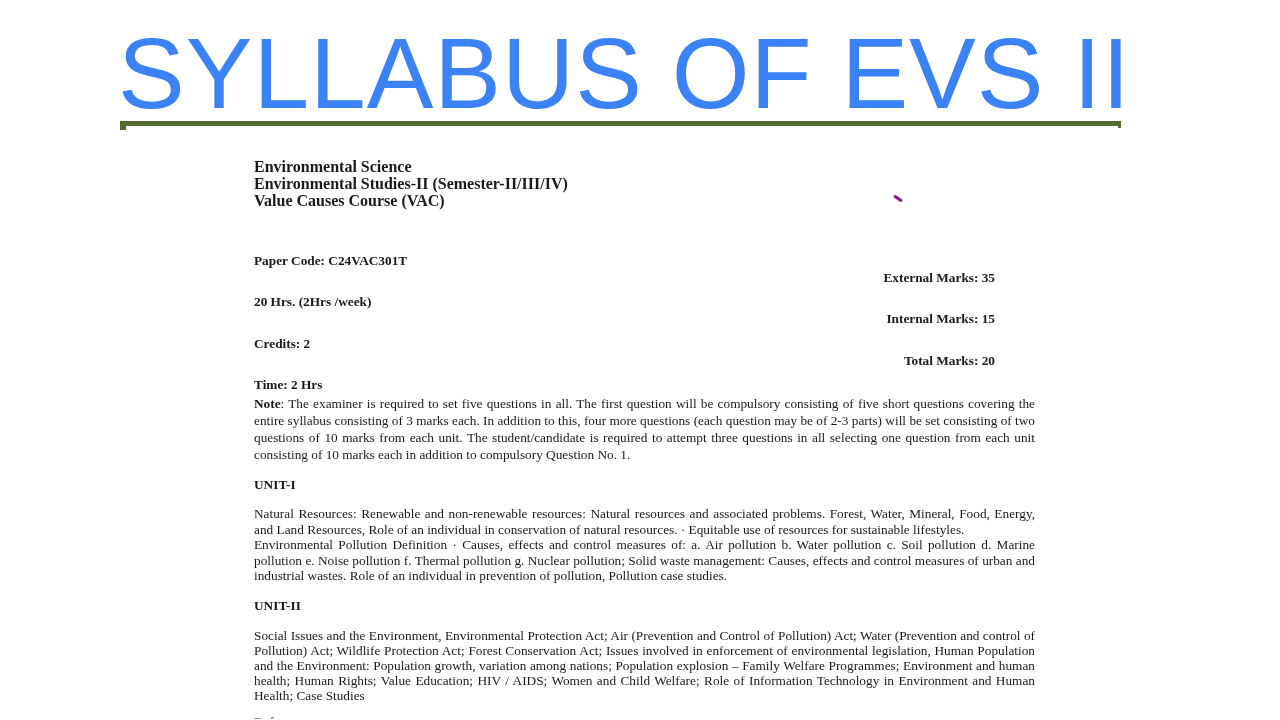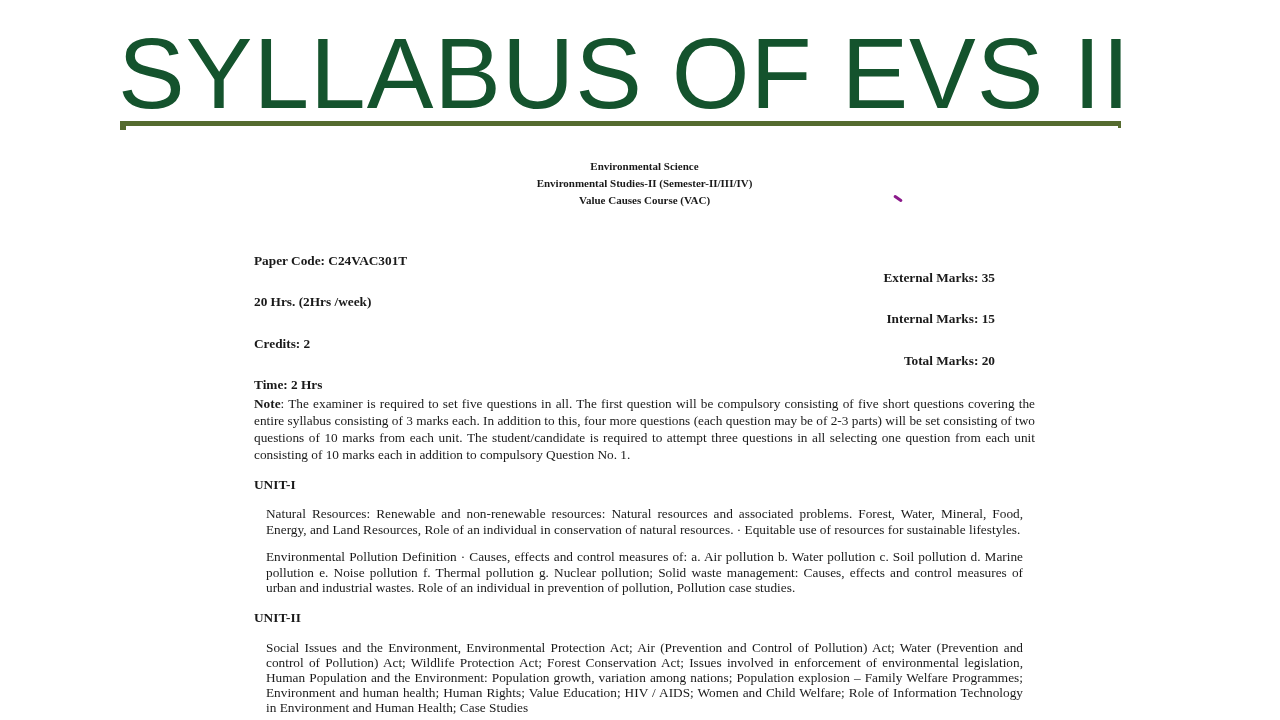--- a/index.html
+++ b/index.html
@@ -14,21 +14,21 @@
       overflow: hidden;
     }
     .slide-title {
       position: absolute;
       left: 118px;
       top: 18px;
       width: 1010px;
       font-family: "Liberation Sans", sans-serif;
       font-size: 100px;
       line-height: 110px;
-      color: #14532d;
+      color: #3b82f6;
       letter-spacing: 1px;
       white-space: nowrap;
       margin: 0;
       font-weight: normal;
     }
     .title-underline {
       position: absolute;
       left: 120px;
       top: 121px;
       width: 1001px;
@@ -57,23 +57,23 @@
       position: absolute;
       left: 254px;
       top: 158px;
       width: 781px;
       font-family: "Liberation Serif", serif;
       font-size: 13.3px;
       line-height: 17px;
       color: #1a1a1a;
     }
     .doc-header {
-      text-align: center;
+      text-align: left;
       font-weight: bold;
-      font-size: 11px;
+      font-size: 16px;
       line-height: 17px;
       margin-left: 0;
     }
     .doc-header div { white-space: nowrap; }
     .meta {
       margin-top: 19px;
       display: flex;
       justify-content: space-between;
       font-weight: bold;
       width: 741px;
@@ -91,21 +91,21 @@
     }
     .note b { font-weight: bold; }
     .unit-heading {
       text-align: left;
       font-weight: bold;
       margin-top: 13px;
       margin-bottom: 13px;
       line-height: 17px;
     }
     .unit-body p {
-      margin: 12px;
+      margin: 0;
       text-align: justify;
       line-height: 15.4px;
     }
     .unit-heading.u2 { margin-top: 14px; margin-bottom: 14px; }
     .unit2 p { line-height: 15px; }
     .cutoff-line {
       margin-top: 10px;
       height: 6px;
       overflow: hidden;
       font-weight: bold;

